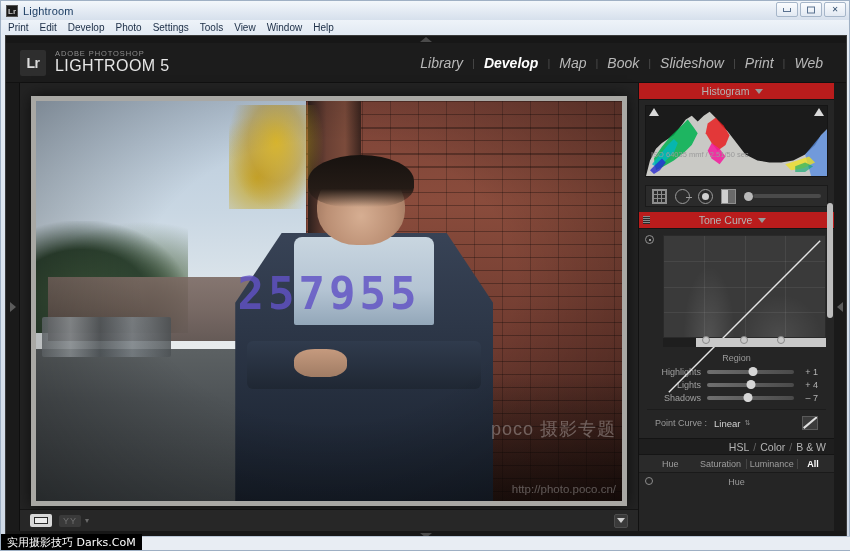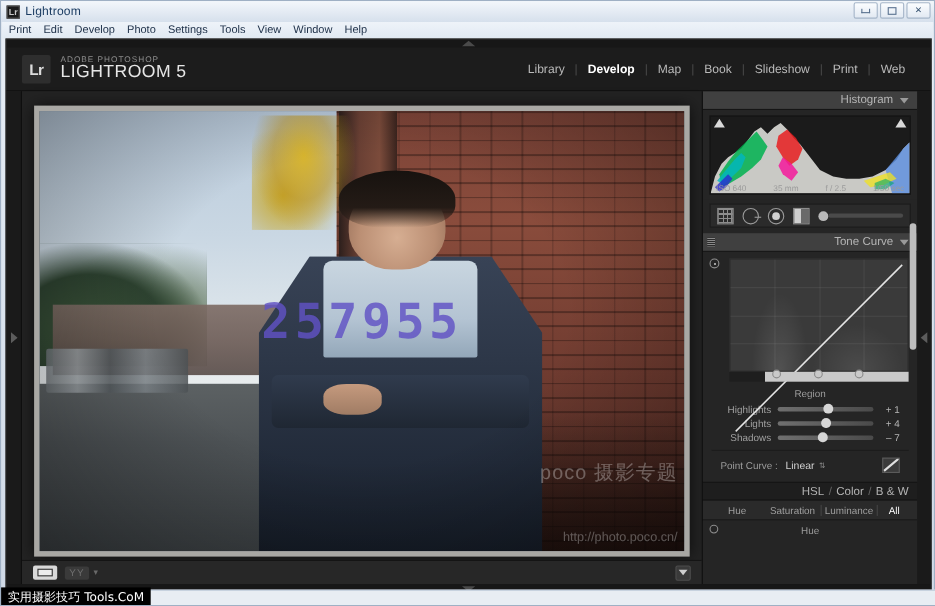--- a/index.html
+++ b/index.html
@@ -71,21 +71,21 @@
     width: 26px; height: 26px; background: #2e2e2e; color: #dcdcdc;
     font-size: 14px; font-weight: bold; display: flex;
     align-items: center; justify-content: center; border-radius: 2px;
     margin-right: 9px; letter-spacing: -.5px;
   }
   .brand { line-height: 1.05; }
   .brand .b1 { font-size: 7.5px; color: #8e8e8e; letter-spacing: .9px; }
   .brand .b2 { font-size: 16px; color: #e6e6e6; letter-spacing: .4px; }
   .modules { margin-left: auto; display: flex; align-items: center; gap: 0; }
   .modules .m {
-    font-size: 11px; color: #b9b9b9; padding: 0 9px; cursor: default;
+    font-size: 14px; color: #b9b9b9; padding: 0 9px; cursor: default; font-style: italic;
   }
   .modules .m.active { color: #ffffff; font-weight: bold; }
   .modules .sep { color: #4a4a4a; font-size: 11px; }
 
   .lr-body { flex: 1; display: flex; min-height: 0; background: #1f1f1f; }
 
   
   .left-rail {
     width: 14px; background: #1a1a1a; position: relative; flex: none;
     border-right: 1px solid #0e0e0e;
@@ -233,22 +233,22 @@
   }
 
   
   .right-panel {
     width: 196px; background: #252525; flex: none;
     display: flex; flex-direction: column; position: relative;
     border-left: 1px solid #111;
   }
   .rp-scroll { flex: 1; overflow: hidden; position: relative; }
   .panel-head {
-    height: 17px; background: #404040; display: flex; align-items: center;
-    justify-content: flex-end; padding-right: 8px; position: relative;
+    height: 17px; background: #b91c1c; display: flex; align-items: center;
+    justify-content: center; padding-right: 8px; position: relative;
     border-bottom: 1px solid #151515;
   }
   .panel-head .ttl { font-size: 10.5px; color: #b4b4b4; }
   .panel-head .tri {
     margin-left: 6px; width: 0; height: 0;
     border-left: 4px solid transparent; border-right: 4px solid transparent;
     border-top: 5px solid #9a9a9a;
   }
   .panel-head .switch {
     position: absolute; left: 4px; top: 4px; width: 7px; height: 8px;
@@ -261,22 +261,22 @@
     border: 1px solid #151515;
   }
   .clip-tri {
     position: absolute; top: 2px; width: 0; height: 0;
     border-left: 5px solid transparent; border-right: 5px solid transparent;
     border-bottom: 8px solid #d9d9d9;
   }
   .clip-tri.l { left: 3px; }
   .clip-tri.r { right: 3px; }
   .exif {
-    position: absolute; left: 0; bottom: 0; width: 100%;
-    display: flex; justify-content: space-between; padding: 0 5px;
+    position: absolute; left: 0; bottom: 17px; width: 100%;
+    display: flex; justify-content: flex-start; padding: 0 5px;
     font-size: 7.5px; color: #9b9b9b;
   }
   .tool-strip {
     height: 22px; margin: 4px 6px 0 6px; background: #2b2b2b;
     border: 1px solid #1a1a1a; display: flex; align-items: center;
     padding: 0 6px; gap: 8px;
   }
   .t-ico { width: 15px; height: 15px; position: relative; }
   .t-grid {
     background: repeating-linear-gradient(to right,#8d8d8d 0 1px,transparent 1px 4px),
@@ -377,21 +377,21 @@
   }
   .hsl-head .seg { font-size: 10.5px; color: #b4b4b4; }
   .hsl-head .slash { font-size: 10.5px; color: #666; margin: 0 4px; }
   .hsl-tabs {
     display: flex; align-items: center; height: 18px;
     padding: 0 6px; background: #2a2a2a; border-bottom: 1px solid #1a1a1a;
   }
   .hsl-tabs .tab {
     flex: 1; text-align: center; font-size: 9px; color: #9e9e9e;
   }
-  .hsl-tabs .tab.active { color: #fff; font-weight: normal; flex: 0 0 30px; text-align: center; }
+  .hsl-tabs .tab.active { color: #fff; font-weight: bold; flex: 0 0 30px; text-align: center; }
   .hsl-tabs .div { width: 1px; height: 10px; background: #444; }
   .hue-label { text-align: center; font-size: 9px; color: #9b9b9b; margin: 4px 0 2px 0; }
   .hue-wrap { position: relative; }
   .hue-target {
     position: absolute; left: 6px; top: 0px; width: 8px; height: 8px;
     border: 1.5px solid #8c8c8c; border-radius: 50%;
   }
 
   .btn-row {
     display: flex; gap: 5px; padding: 5px 6px 6px 6px; background: #252525;
@@ -675,15 +675,15 @@
           <div class="rail-arrow r"></div>
         </div>
       </div>
 
       <div class="lr-bottombar">
         <div class="collapse-dn"></div>
       </div>
     </div>
 
     <div class="statusbar"></div>
-    <div class="status-tip">实用摄影技巧 Tools.CoM</div>
+    <div class="status-tip">实用摄影技巧 Darks.CoM</div>
   </div>
 </div>
 
 </body></html>

